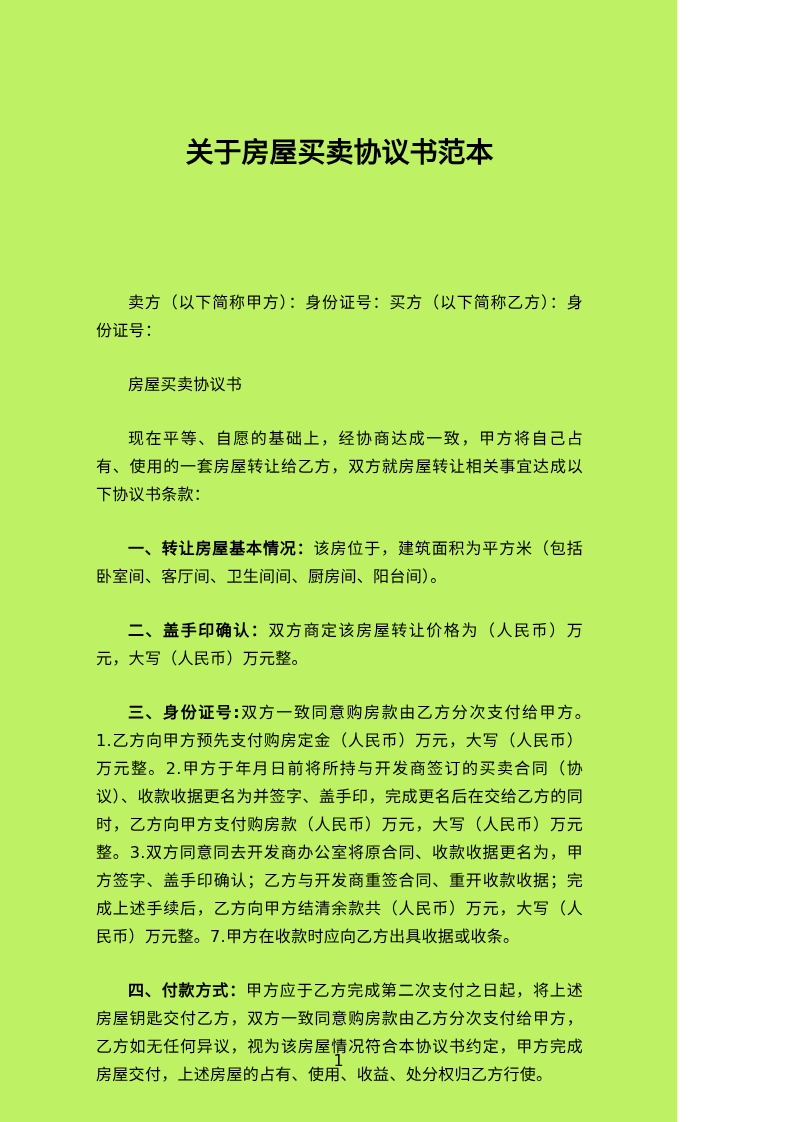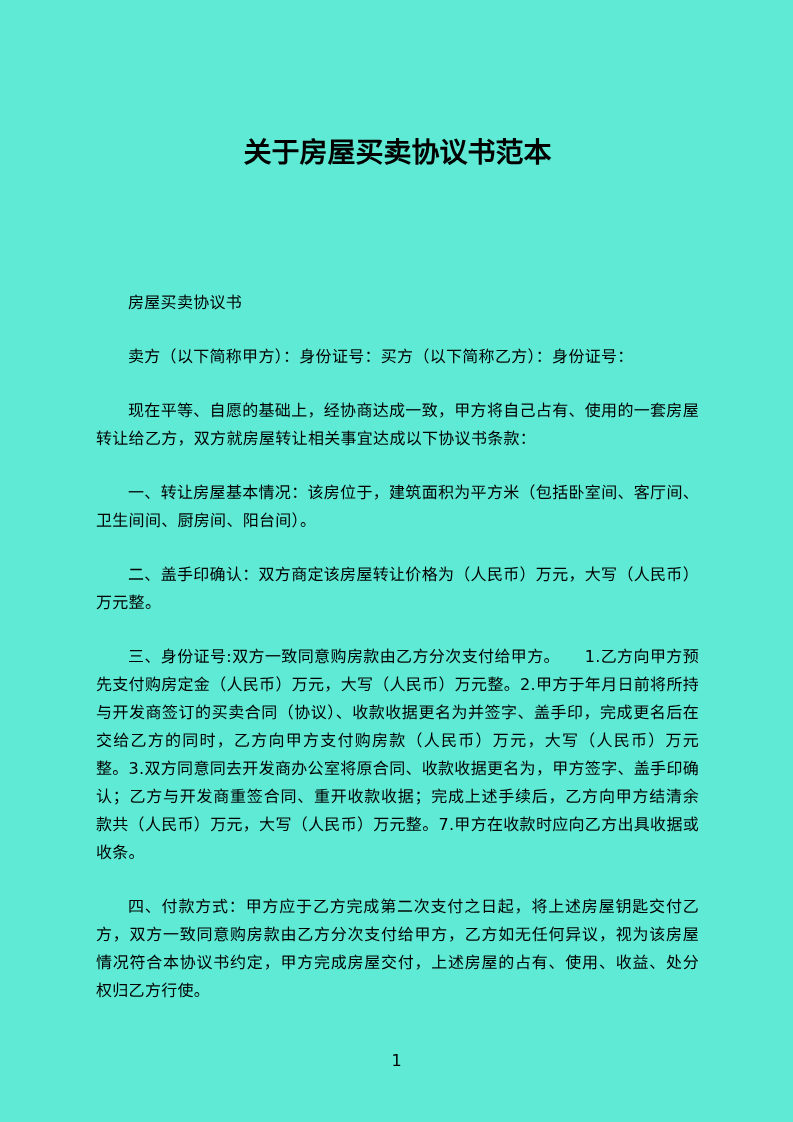--- a/index.html
+++ b/index.html
@@ -2,23 +2,23 @@
 <html lang="zh-CN"><head>
 <meta charset="utf-8">
 <style>
   html, body {
     margin: 0;
     padding: 0;
     background: #ffffff;
   }
   .page {
     position: relative;
-    width: 793px;
+    width: 677px;
     height: 1122px;
-    background: #5eead4;
+    background: #bef264;
     overflow: hidden;
     font-family: "DejaVu Sans", sans-serif;
     color: #000000;
     box-sizing: border-box;
   }
   .content {
     padding: 135px 94px 0 96px;
   }
   .doc-title {
     margin: 0 0 118px 0;
@@ -30,43 +30,43 @@
   }
   .para {
     margin: 0 0 26px 0;
     font-size: 16px;
     line-height: 28px;
     text-indent: 2em;
     text-align: justify;
     letter-spacing: 0.3px;
   }
   .clause-lead {
-    font-weight: 400;
+    font-weight: 700;
   }
   .page-footer {
     position: absolute;
     left: 0;
     right: 0;
     top: 1050px;
     text-align: center;
     font-size: 16px;
     line-height: 22px;
   }
 </style>
 </head>
 <body>
 
 <div class="page">
   <div class="content">
 
     <h1 class="doc-title">关于房屋买卖协议书范本</h1>
 
+    <p class="para"><span class="clause-lead"></span><span>卖方（以下简称甲方）：身份证号：买方（以下简称乙方）：身份证号：</span></p>
+
     <p class="para"><span class="clause-lead"></span><span>房屋买卖协议书</span></p>
-
-    <p class="para"><span class="clause-lead"></span><span>卖方（以下简称甲方）：身份证号：买方（以下简称乙方）：身份证号：</span></p>
 
     <p class="para"><span class="clause-lead"></span><span>现在平等、自愿的基础上，经协商达成一致，甲方将自己占有、使用的一套房屋转让给乙方，双方就房屋转让相关事宜达成以下协议书条款：</span></p>
 
     <p class="para"><span class="clause-lead">一、转让房屋基本情况：</span><span>该房位于，建筑面积为平方米（包括卧室间、客厅间、卫生间间、厨房间、阳台间）。</span></p>
 
     <p class="para"><span class="clause-lead">二、盖手印确认：</span><span>双方商定该房屋转让价格为（人民币）万元，大写（人民币）万元整。</span></p>
 
     <p class="para"><span class="clause-lead">三、身份证号:</span><span>双方一致同意购房款由乙方分次支付给甲方。　　1.乙方向甲方预先支付购房定金（人民币）万元，大写（人民币）万元整。2.甲方于年月日前将所持与开发商签订的买卖合同（协议）、收款收据更名为并签字、盖手印，完成更名后在交给乙方的同时，乙方向甲方支付购房款（人民币）万元，大写（人民币）万元整。3.双方同意同去开发商办公室将原合同、收款收据更名为，甲方签字、盖手印确认；乙方与开发商重签合同、重开收款收据；完成上述手续后，乙方向甲方结清余款共（人民币）万元，大写（人民币）万元整。7.甲方在收款时应向乙方出具收据或收条。</span></p>
 
     <p class="para"><span class="clause-lead">四、付款方式：</span><span>甲方应于乙方完成第二次支付之日起，将上述房屋钥匙交付乙方，双方一致同意购房款由乙方分次支付给甲方，乙方如无任何异议，视为该房屋情况符合本协议书约定，甲方完成房屋交付，上述房屋的占有、使用、收益、处分权归乙方行使。</span></p>

